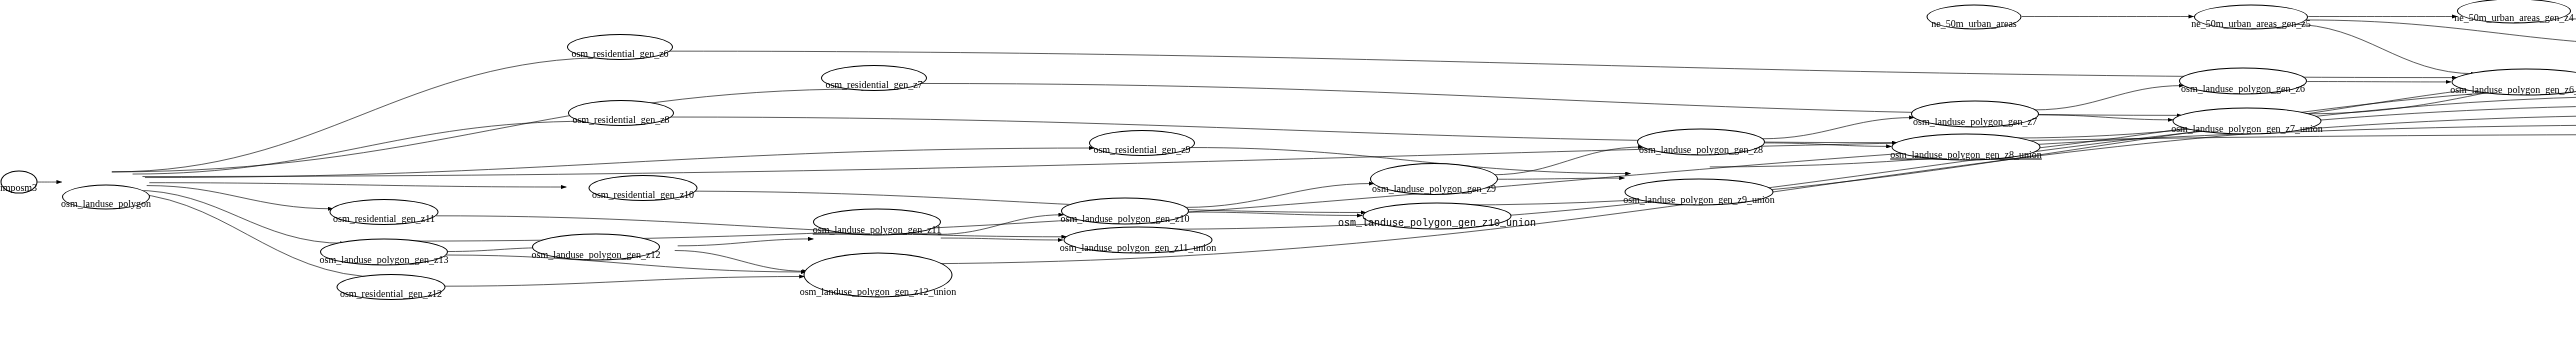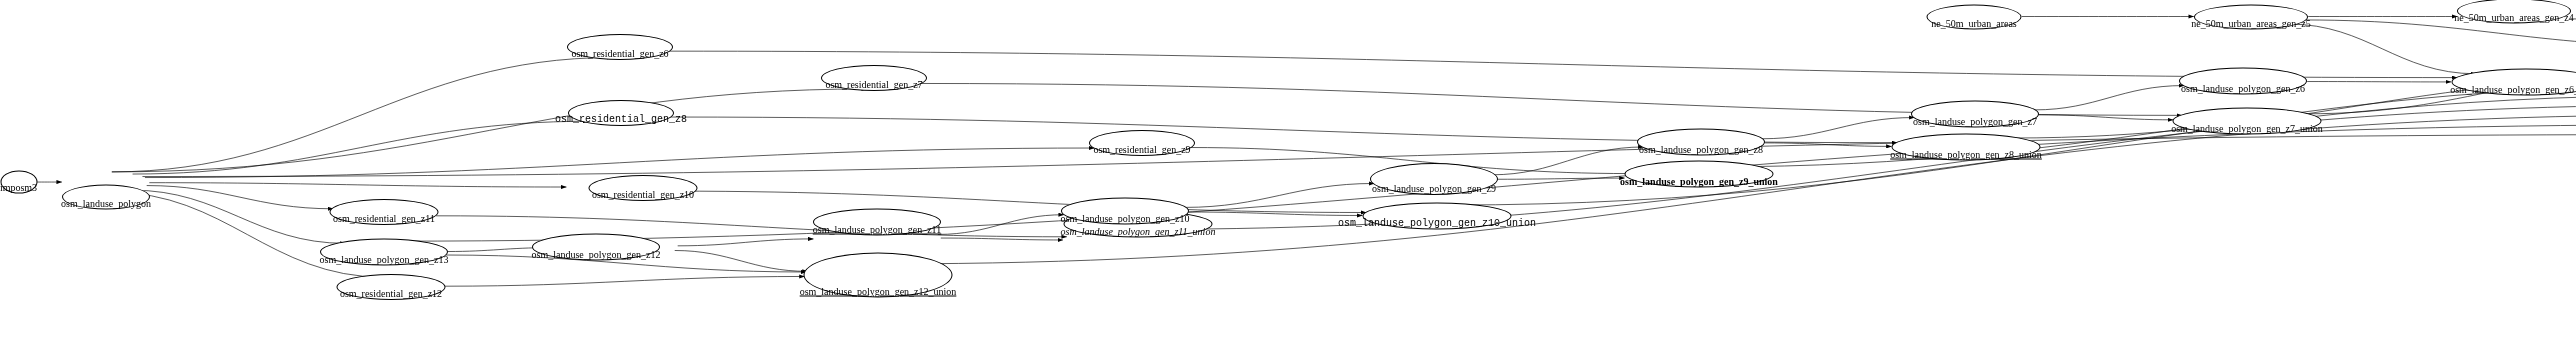--- a/index.html
+++ b/index.html
@@ -76,21 +76,21 @@
       </div>
       <div class="node" style="left: 106px; top: 182px; width: 88px; height: 25px; margin-top: 15px;">
         <span>osm_landuse_polygon</span>
       </div>
       <div class="node" style="left: 620px; top: 47px; width: 106px; height: 26px;">
         <span>osm_residential_gen_z6</span>
       </div>
       <div class="node" style="left: 874px; top: 78px; width: 106px; height: 26px;">
         <span>osm_residential_gen_z7</span>
       </div>
-      <div class="node" style="left: 621px; top: 113px; width: 106px; height: 26px; font-family: Liberation Mono, monospace;">
+      <div class="node" style="left: 621px; top: 113px; width: 106px; height: 26px;">
         <span>osm_residential_gen_z8</span>
       </div>
       <div class="node" style="left: 1142px; top: 143px; width: 106px; height: 26px;">
         <span>osm_residential_gen_z9</span>
       </div>
       <div class="node" style="left: 643px; top: 188px; width: 109px; height: 26px;">
         <span>osm_residential_gen_z10</span>
       </div>
       <div class="node" style="left: 384px; top: 212px; width: 109px; height: 26px;">
         <span>osm_residential_gen_z11</span>
@@ -100,36 +100,36 @@
       </div>
       <div class="node" style="left: 384px; top: 252px; width: 128px; height: 27px; font-family: Liberation Serif, serif;">
         <span>osm_landuse_polygon_gen_z13</span>
       </div>
       <div class="node" style="left: 596px; top: 247px; width: 128px; height: 27px;">
         <span>osm_landuse_polygon_gen_z12</span>
       </div>
       <div class="node" style="left: 877px; top: 222px; width: 128px; height: 27px; text-decoration: underline;">
         <span>osm_landuse_polygon_gen_z11</span>
       </div>
-      <div class="node" style="left: 878px; top: 275px; width: 149px; height: 45px; text-decoration: underline;">
+      <div class="node" style="left: 878px; top: 275px; width: 149px; height: 45px;">
         <span>osm_landuse_polygon_gen_z12_union</span>
       </div>
-      <div class="node" style="left: 1138px; top: 224px; width: 149px; height: 27px; font-style: italic;">
+      <div class="node" style="left: 1138px; top: 240px; width: 149px; height: 27px;">
         <span>osm_landuse_polygon_gen_z11_union</span>
       </div>
       <div class="node" style="left: 1125px; top: 211px; width: 128px; height: 27px;">
         <span>osm_landuse_polygon_gen_z10</span>
       </div>
       <div class="node" style="left: 1437px; top: 216px; width: 149px; height: 27px; font-family: Liberation Mono, monospace;">
         <span>osm_landuse_polygon_gen_z10_union</span>
       </div>
       <div class="node" style="left: 1434px; top: 179px; width: 128px; height: 32px;">
         <span>osm_landuse_polygon_gen_z9</span>
       </div>
-      <div class="node" style="left: 1699px; top: 174px; width: 149px; height: 27px; font-weight: bold;">
+      <div class="node" style="left: 1699px; top: 192px; width: 149px; height: 27px;">
         <span>osm_landuse_polygon_gen_z9_union</span>
       </div>
       <div class="node" style="left: 1701px; top: 142px; width: 128px; height: 27px;">
         <span>osm_landuse_polygon_gen_z8</span>
       </div>
       <div class="node" style="left: 1966px; top: 147px; width: 149px; height: 27px; text-decoration: underline;">
         <span>osm_landuse_polygon_gen_z8_union</span>
       </div>
       <div class="node" style="left: 1975px; top: 114px; width: 128px; height: 27px;">
         <span>osm_landuse_polygon_gen_z7</span>

